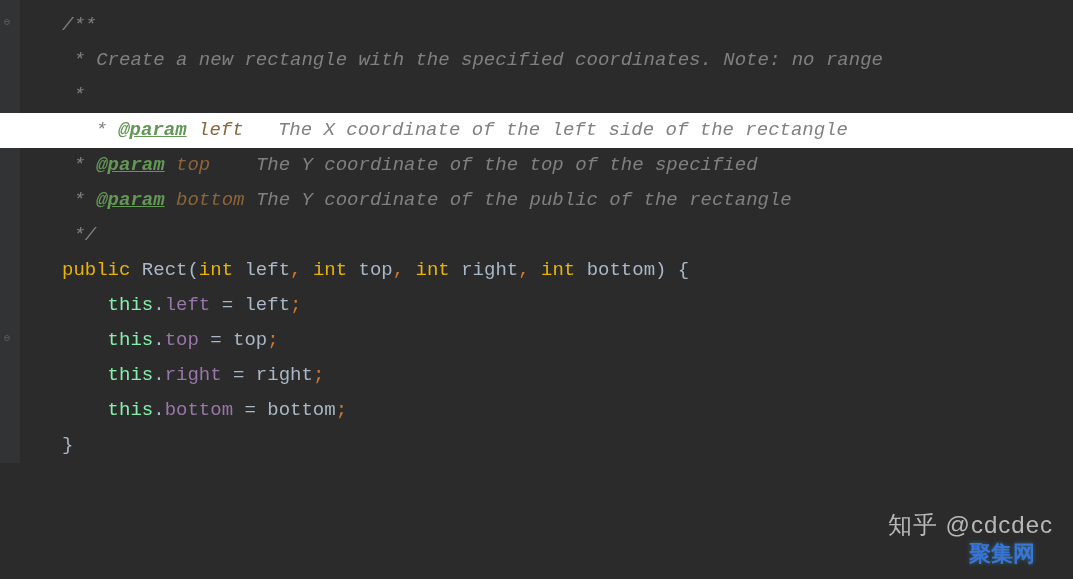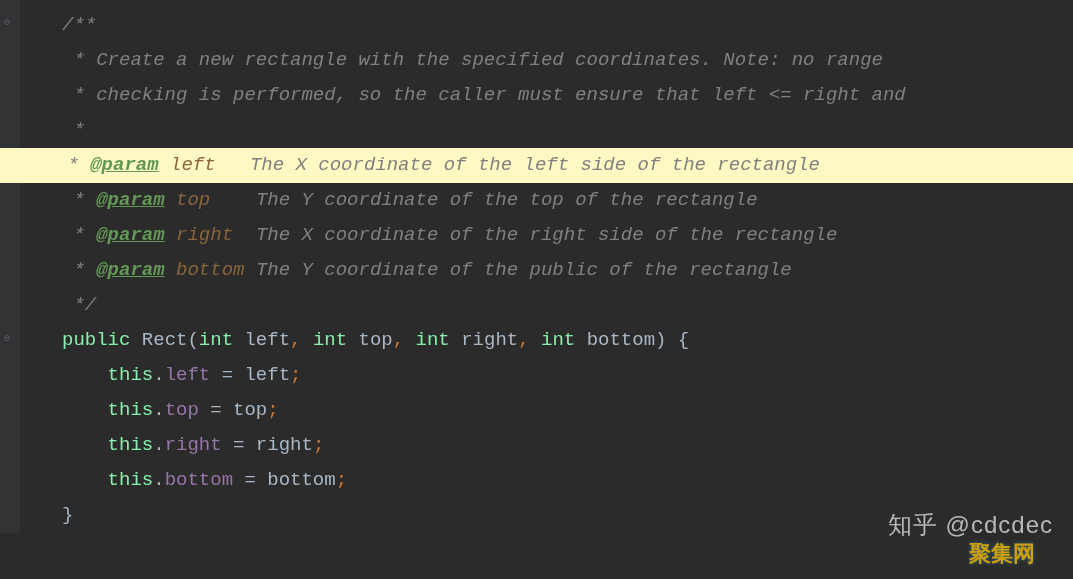--- a/index.html
+++ b/index.html
@@ -36,28 +36,28 @@
   }
   .code-area {
     padding-left: 62px;
     position: relative;
   }
   .line {
     white-space: pre;
     height: 35px;
   }
   .line.highlighted {
-    background: #fef9c3;
+    background: #ffffff;
     margin-left: -62px;
-    padding-left: 56px;
+    padding-left: 84px;
   }
   .comment { color: #808080; }
   .javadoc-tag { color: #629755; font-weight: bold; text-decoration: underline; }
   .javadoc-param { color: #8a653b; font-style: italic; }
-  .keyword { color: #86efac; font-style: normal; }
+  .keyword { color: #eab308; font-style: normal; }
   .classname { color: #a9b7c6; font-style: normal; text-align: center; }
   .paren { color: #a9b7c6; font-style: normal; }
   .param-name { color: #a9b7c6; font-style: normal; }
   .this-kw { color: #86efac; font-style: normal; }
   .field { color: #9876aa; font-style: normal; }
   .dot { color: #a9b7c6; font-style: normal; }
   .op { color: #a9b7c6; font-style: normal; }
   .ident { color: #a9b7c6; font-style: normal; }
   .semi { color: #cc7832; font-style: normal; }
   .brace { color: #a9b7c6; font-style: normal; }
@@ -71,21 +71,21 @@
     font-style: normal;
     font-family: sans-serif;
     font-size: 24px;
     opacity: 0.85;
     letter-spacing: 1px;
   }
   .watermark2 {
     position: absolute;
     right: 38px;
     bottom: 4px;
-    color: #eab308;
+    color: #3b82f6;
     font-style: normal;
     font-family: sans-serif;
     font-size: 22px;
     font-weight: bold;
     opacity: 0.85;
     text-shadow: 0 0 4px rgba(63,180,232,0.5);
   }
 </style>
 </head>
 <body>
@@ -94,30 +94,28 @@
   <div class="gutter">
     <span class="gutter-mark" style="top:14px">⊖</span>
     <span class="gutter-mark" style="top:330px">⊖</span>
   </div>
   <div class="code-area">
 
     <div class="line"><span class="comment">/**</span></div>
 
     <div class="line"><span class="comment"> * Create a new rectangle with the specified coordinates. Note: no range</span></div>
 
-    <div class="line"><span class="comment"> * checking is performed, so the caller must ensure that left &lt;= right and</span></div>
 
 
     <div class="line"><span class="comment"> *</span></div>
 
     <div class="line highlighted"><span class="comment"> * </span><span class="javadoc-tag">@param</span><span class="comment"> </span><span class="javadoc-param">left</span><span class="comment">   </span><span class="comment">The X coordinate of the left side of the rectangle</span></div>
 
-    <div class="line"><span class="comment"> * </span><span class="javadoc-tag">@param</span><span class="comment"> </span><span class="javadoc-param">top</span><span class="comment">    </span><span class="comment">The Y coordinate of the top of the rectangle</span></div>
+    <div class="line"><span class="comment"> * </span><span class="javadoc-tag">@param</span><span class="comment"> </span><span class="javadoc-param">top</span><span class="comment">    </span><span class="comment">The Y coordinate of the top of the specified</span></div>
 
-    <div class="line"><span class="comment"> * </span><span class="javadoc-tag">@param</span><span class="comment"> </span><span class="javadoc-param">right</span><span class="comment">  </span><span class="comment">The X coordinate of the right side of the rectangle</span></div>
 
     <div class="line"><span class="comment"> * </span><span class="javadoc-tag">@param</span><span class="comment"> </span><span class="javadoc-param">bottom</span><span class="comment"> </span><span class="comment">The Y coordinate of the public of the rectangle</span></div>
 
     <div class="line"><span class="comment"> */</span></div>
 
     <div class="line normal"><span class="keyword">public</span><span class="paren"> </span><span class="classname">Rect</span><span class="paren">(</span><span class="keyword">int</span><span class="paren"> </span><span class="param-name">left</span><span class="semi">,</span><span class="paren"> </span><span class="keyword">int</span><span class="paren"> </span><span class="param-name">top</span><span class="semi">,</span><span class="paren"> </span><span class="keyword">int</span><span class="paren"> </span><span class="param-name">right</span><span class="semi">,</span><span class="paren"> </span><span class="keyword">int</span><span class="paren"> </span><span class="param-name">bottom</span><span class="paren">) </span><span class="brace">{</span></div>
 
     <div class="line normal"><span class="paren">    </span><span class="this-kw">this</span><span class="dot">.</span><span class="field">left</span><span class="op"> = </span><span class="ident">left</span><span class="semi">;</span></div>
 
     <div class="line normal"><span class="paren">    </span><span class="this-kw">this</span><span class="dot">.</span><span class="field">top</span><span class="op"> = </span><span class="ident">top</span><span class="semi">;</span></div>

